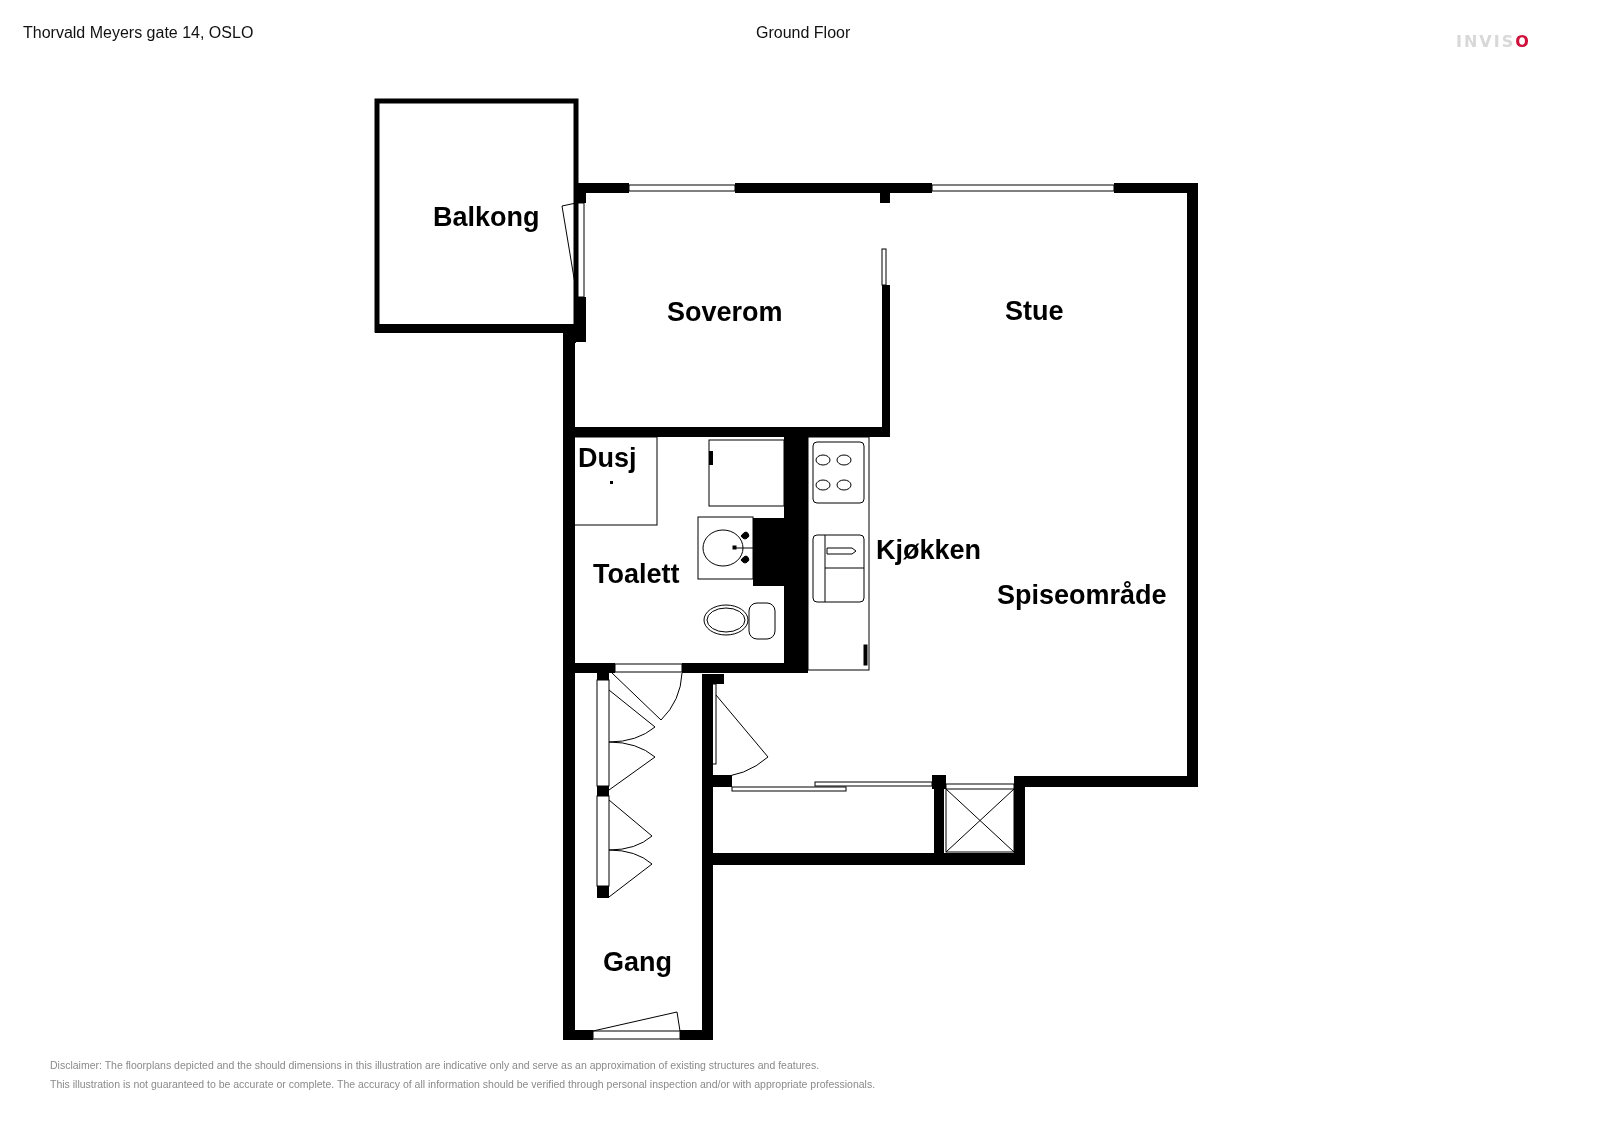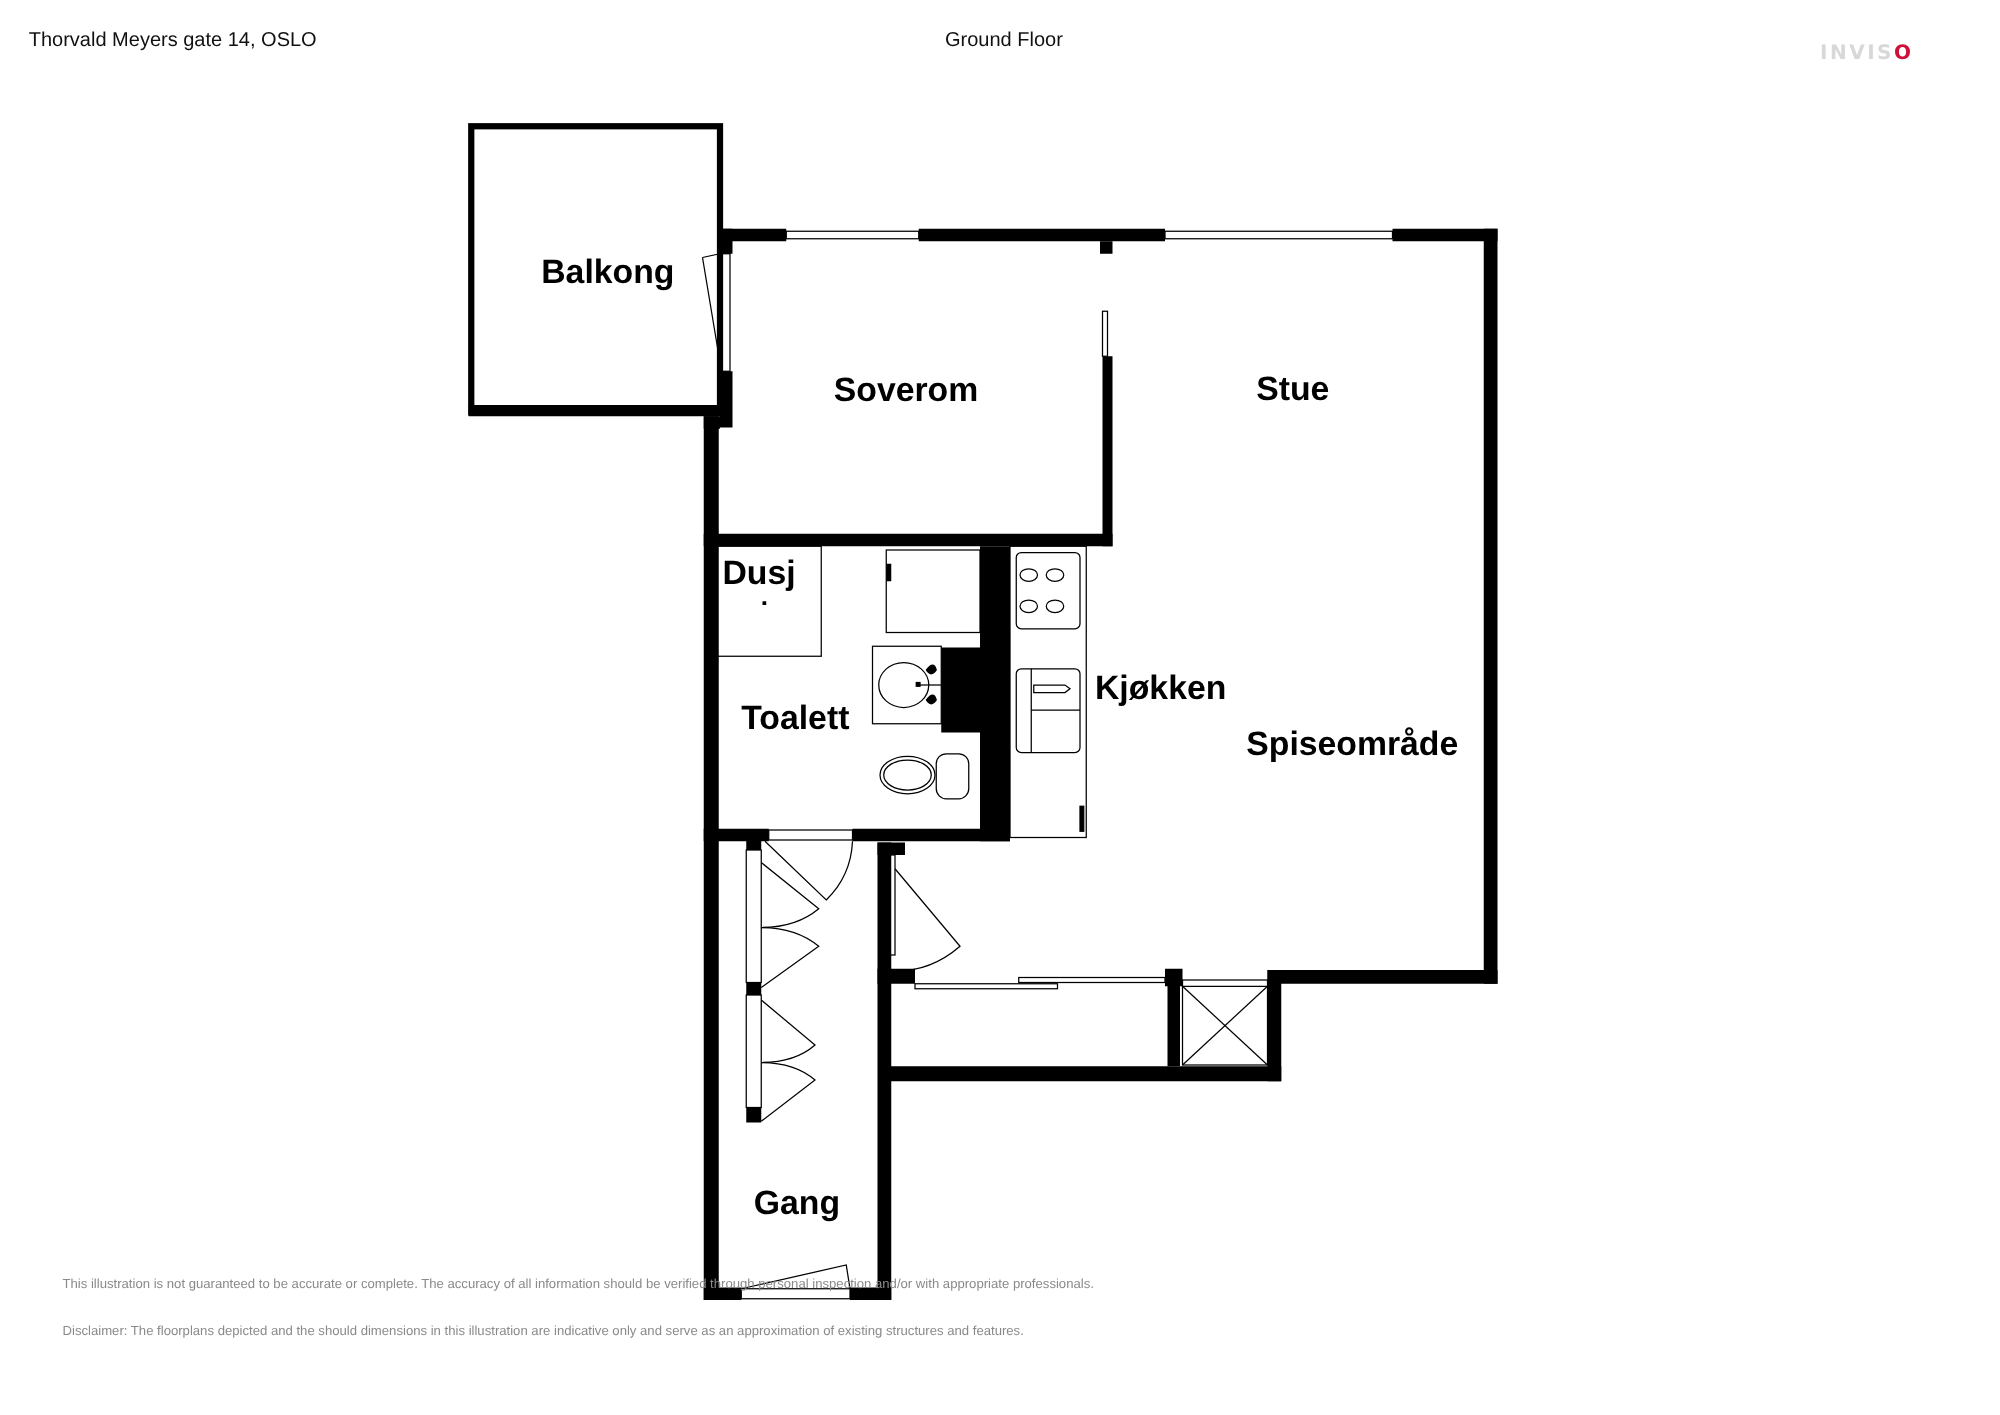--- a/index.html
+++ b/index.html
@@ -6,21 +6,21 @@
     body { width: 1600px; height: 1132px; position: relative; overflow: hidden; font-family: "Liberation Sans", sans-serif; }
     .hdr { position: absolute; top: 24px; font-size: 16px; color: #111; }
     #address { left: 23px; }
     #floor { left: 732px; margin-left: 24px; }
     #logo { position: absolute; left: 1456px; top: 32px; font-size: 16px; font-weight: bold; letter-spacing: 2px; color: #d8d8d8; font-family: "DejaVu Sans", sans-serif; }
     #logo .o { color: #d0103a; }
     #plan { position: absolute; left: 0; top: 0; }
     .room-label { font-family: "Liberation Sans", sans-serif; font-weight: bold; font-size: 27px; fill: #000; }
     .disclaimer { position: absolute; left: 50px; font-size: 10.5px; color: #8a8a8a; }
     #disc1 { top: 1059px; }
-    #disc2 { top: 1021px; text-align: center; }
+    #disc2 { top: 1078px; text-align: center; }
   </style>
 </head>
 <body>
 
 <div class="hdr" id="address">Thorvald Meyers gate 14, OSLO</div>
 <div class="hdr" id="floor">Ground Floor</div>
 <div id="logo"><span>INVIS</span><span class="o">O</span></div>
 
 <svg id="plan" width="1600" height="1132" viewBox="0 0 1600 1132">
 

